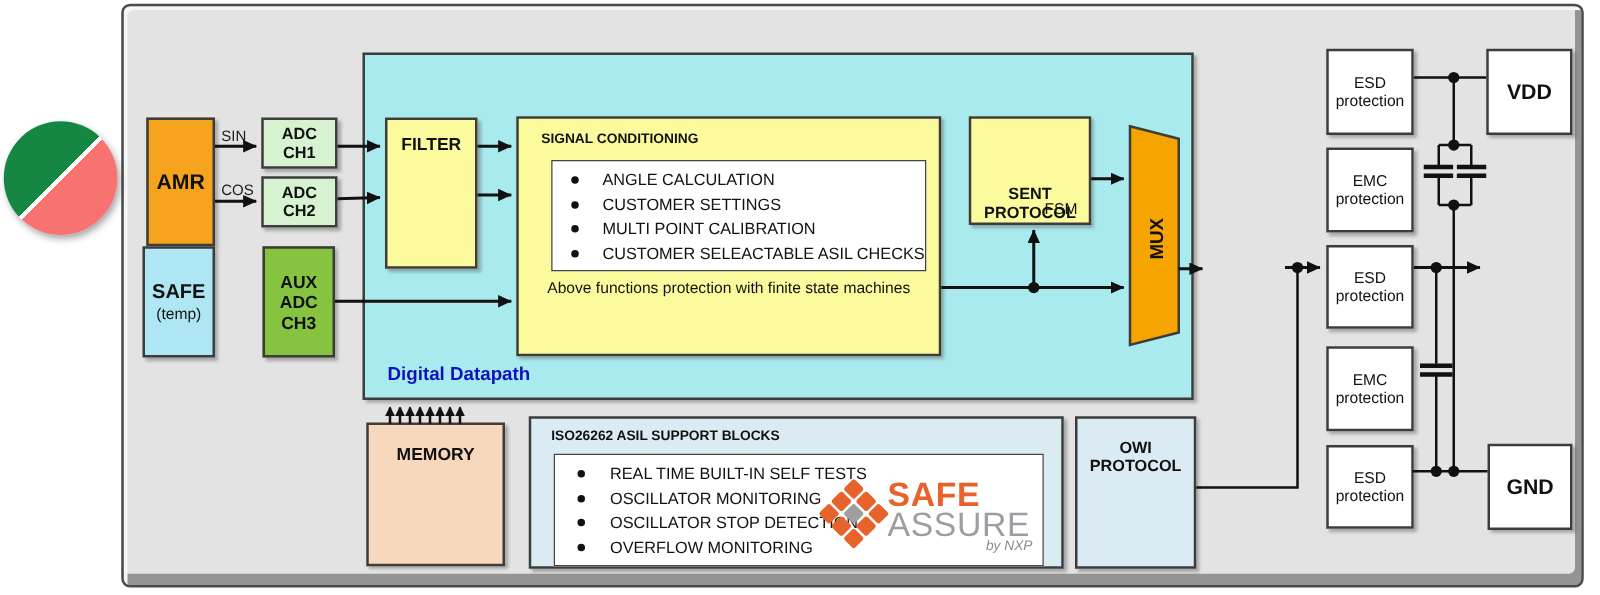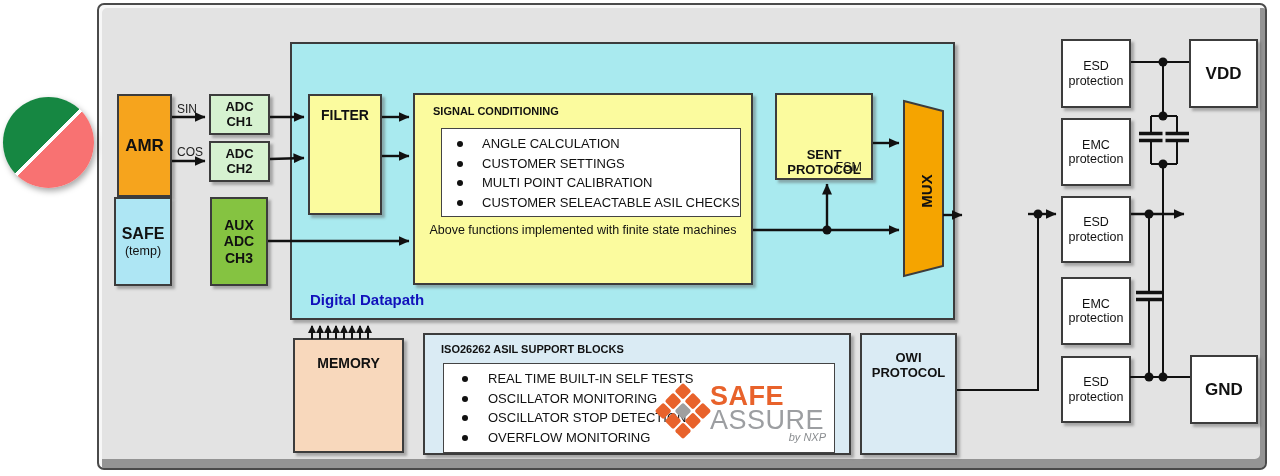--- a/index.html
+++ b/index.html
@@ -105,21 +105,21 @@
   <div class="abs block b-yellow" style="left:413px;top:93px;width:340px;height:192px;display:block;">
     <div class="blocktitle" style="left:18px;top:10px;">SIGNAL CONDITIONING</div>
     <div class="inner-box" style="left:26px;top:33px;width:298px;height:87px;">
       <ul class="bullets sc-bullets">
         <li>ANGLE CALCULATION</li>
         <li>CUSTOMER SETTINGS</li>
         <li>MULTI POINT CALIBRATION</li>
         <li>CUSTOMER SELEACTABLE ASIL CHECKS</li>
       </ul>
     </div>
-    <div class="footnote" style="top:128px;">Above functions implemented with finite state machines</div>
+    <div class="footnote" style="top:128px;">Above functions protection with finite state machines</div>
   </div>
 
   <div class="abs block b-yellow t-top bold f13" style="left:775px;top:93px;width:98px;height:87px;padding-top:11px;position:absolute;justify-content:flex-end;">
     <span>SENT</span>
     <span>PROTOCOL</span>
     <span class="fsm">FSM</span>
   </div>
 
 
   <div class="abs block b-peach t-top bold f14" style="left:293px;top:338px;width:111px;height:115px;padding-top:15px;">

